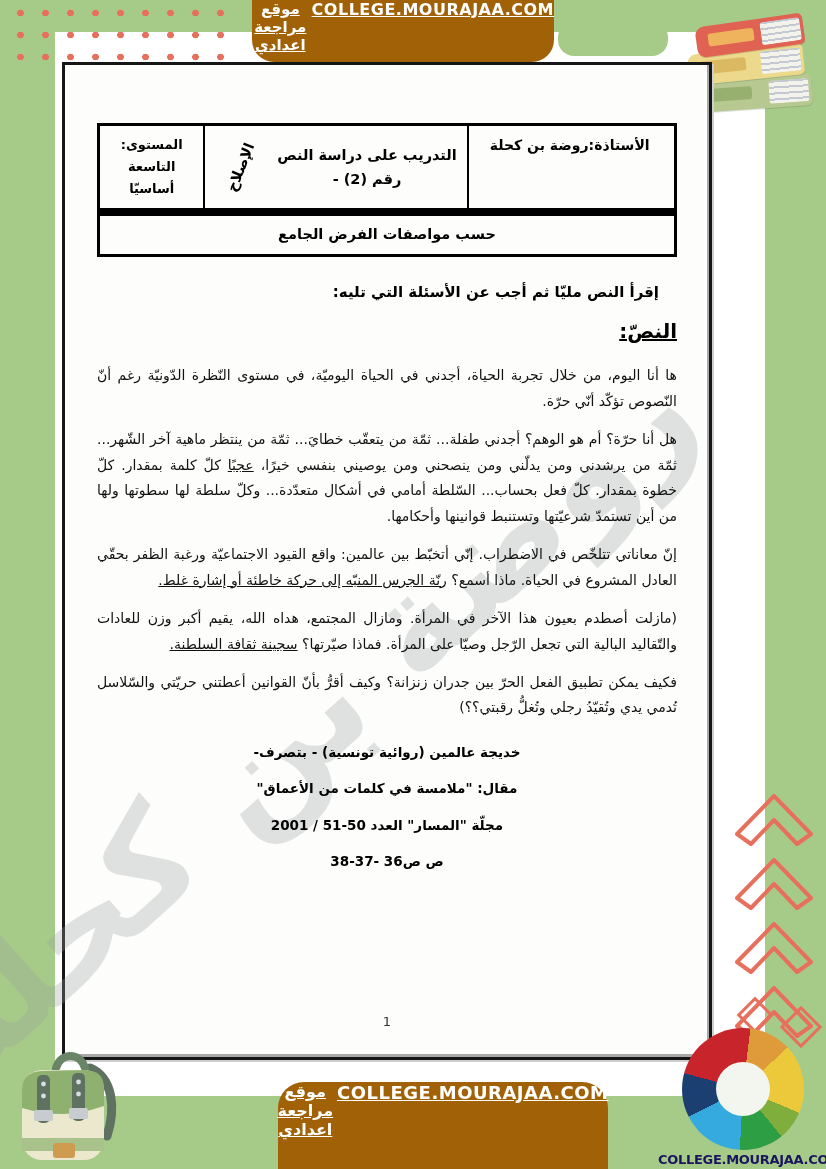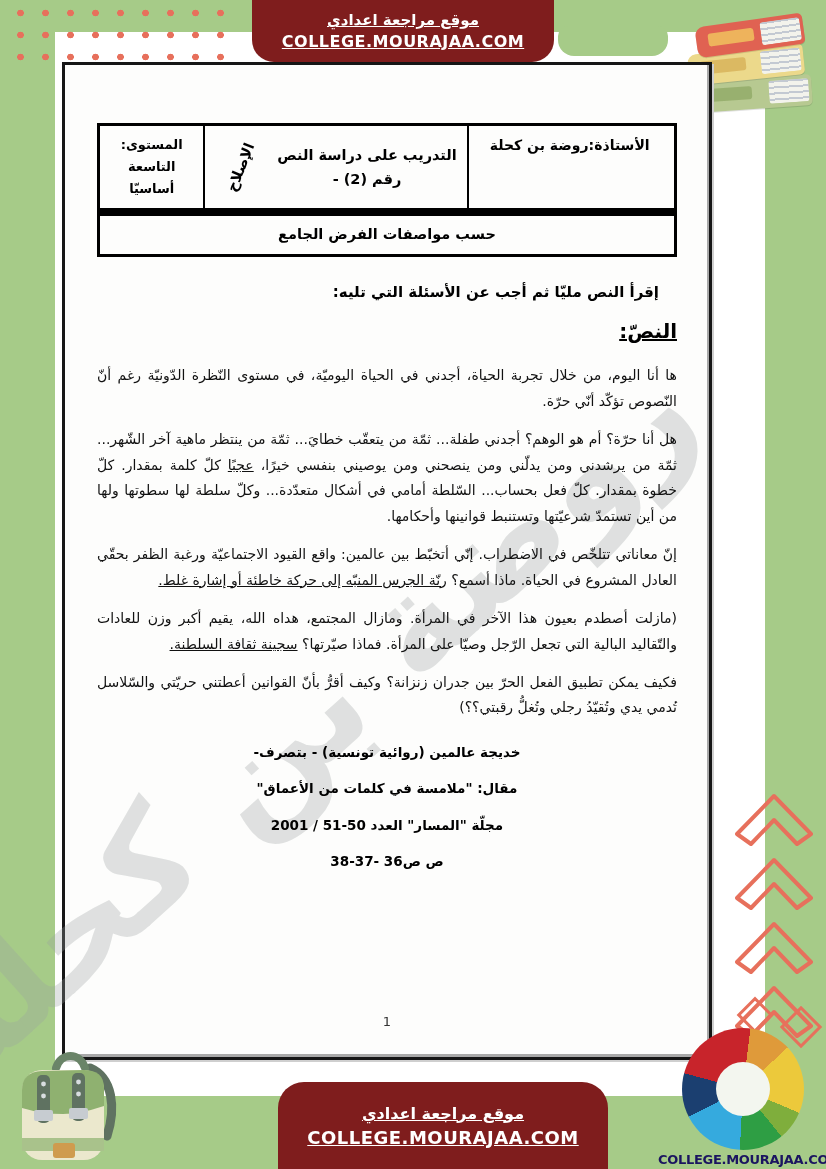--- a/index.html
+++ b/index.html
@@ -12,22 +12,22 @@
   .strip.bottom { left:0; top:1096px; width:826px; height:73px; }
   .strip.left   { left:0; top:0; width:55px; height:1169px; }
   .strip.right  { left:765px; top:0; width:61px; height:1169px; }
 
   
   .dots { position:absolute; left:0; top:-4px; width:232px; height:70px;
     background-image:radial-gradient(circle, #e7705c 3.1px, rgba(0,0,0,0) 3.6px);
     background-size:25px 22px; background-position:8px 6px; }
 
   
-  .banner { position:absolute; background:#7f1d1d; color:#fff; text-align:center;
-    display:flex; flex-direction:column; justify-content:center; gap:3px; }
+  .banner { position:absolute; background:#a16207; color:#fff; text-align:center;
+    display:flex; justify-content:center; gap:3px; }
   .banner.top-b { left:252px; top:0; width:302px; height:62px; border-radius:0 0 22px 22px; }
   .banner .ar { font-size:15px; font-weight:bold; text-decoration:underline; direction:rtl; }
   .banner .dom { font-size:16px; font-weight:bold; letter-spacing:.5px; text-decoration:underline; }
   .top-tab { position:absolute; left:558px; top:26px; width:110px; height:30px;
     background:#a6cb88; border-radius:10px 10px 16px 16px; }
 
   
   .books { position:absolute; left:686px; top:6px; width:134px; height:102px; }
   .book { position:absolute; height:31px; border-radius:9px 5px 5px 9px; box-shadow:0 1px 0 rgba(0,0,0,.12); }
   .book .pages { position:absolute; right:3px; top:4px; bottom:4px; width:40px; background:#f3f3ec; border-radius:3px;

